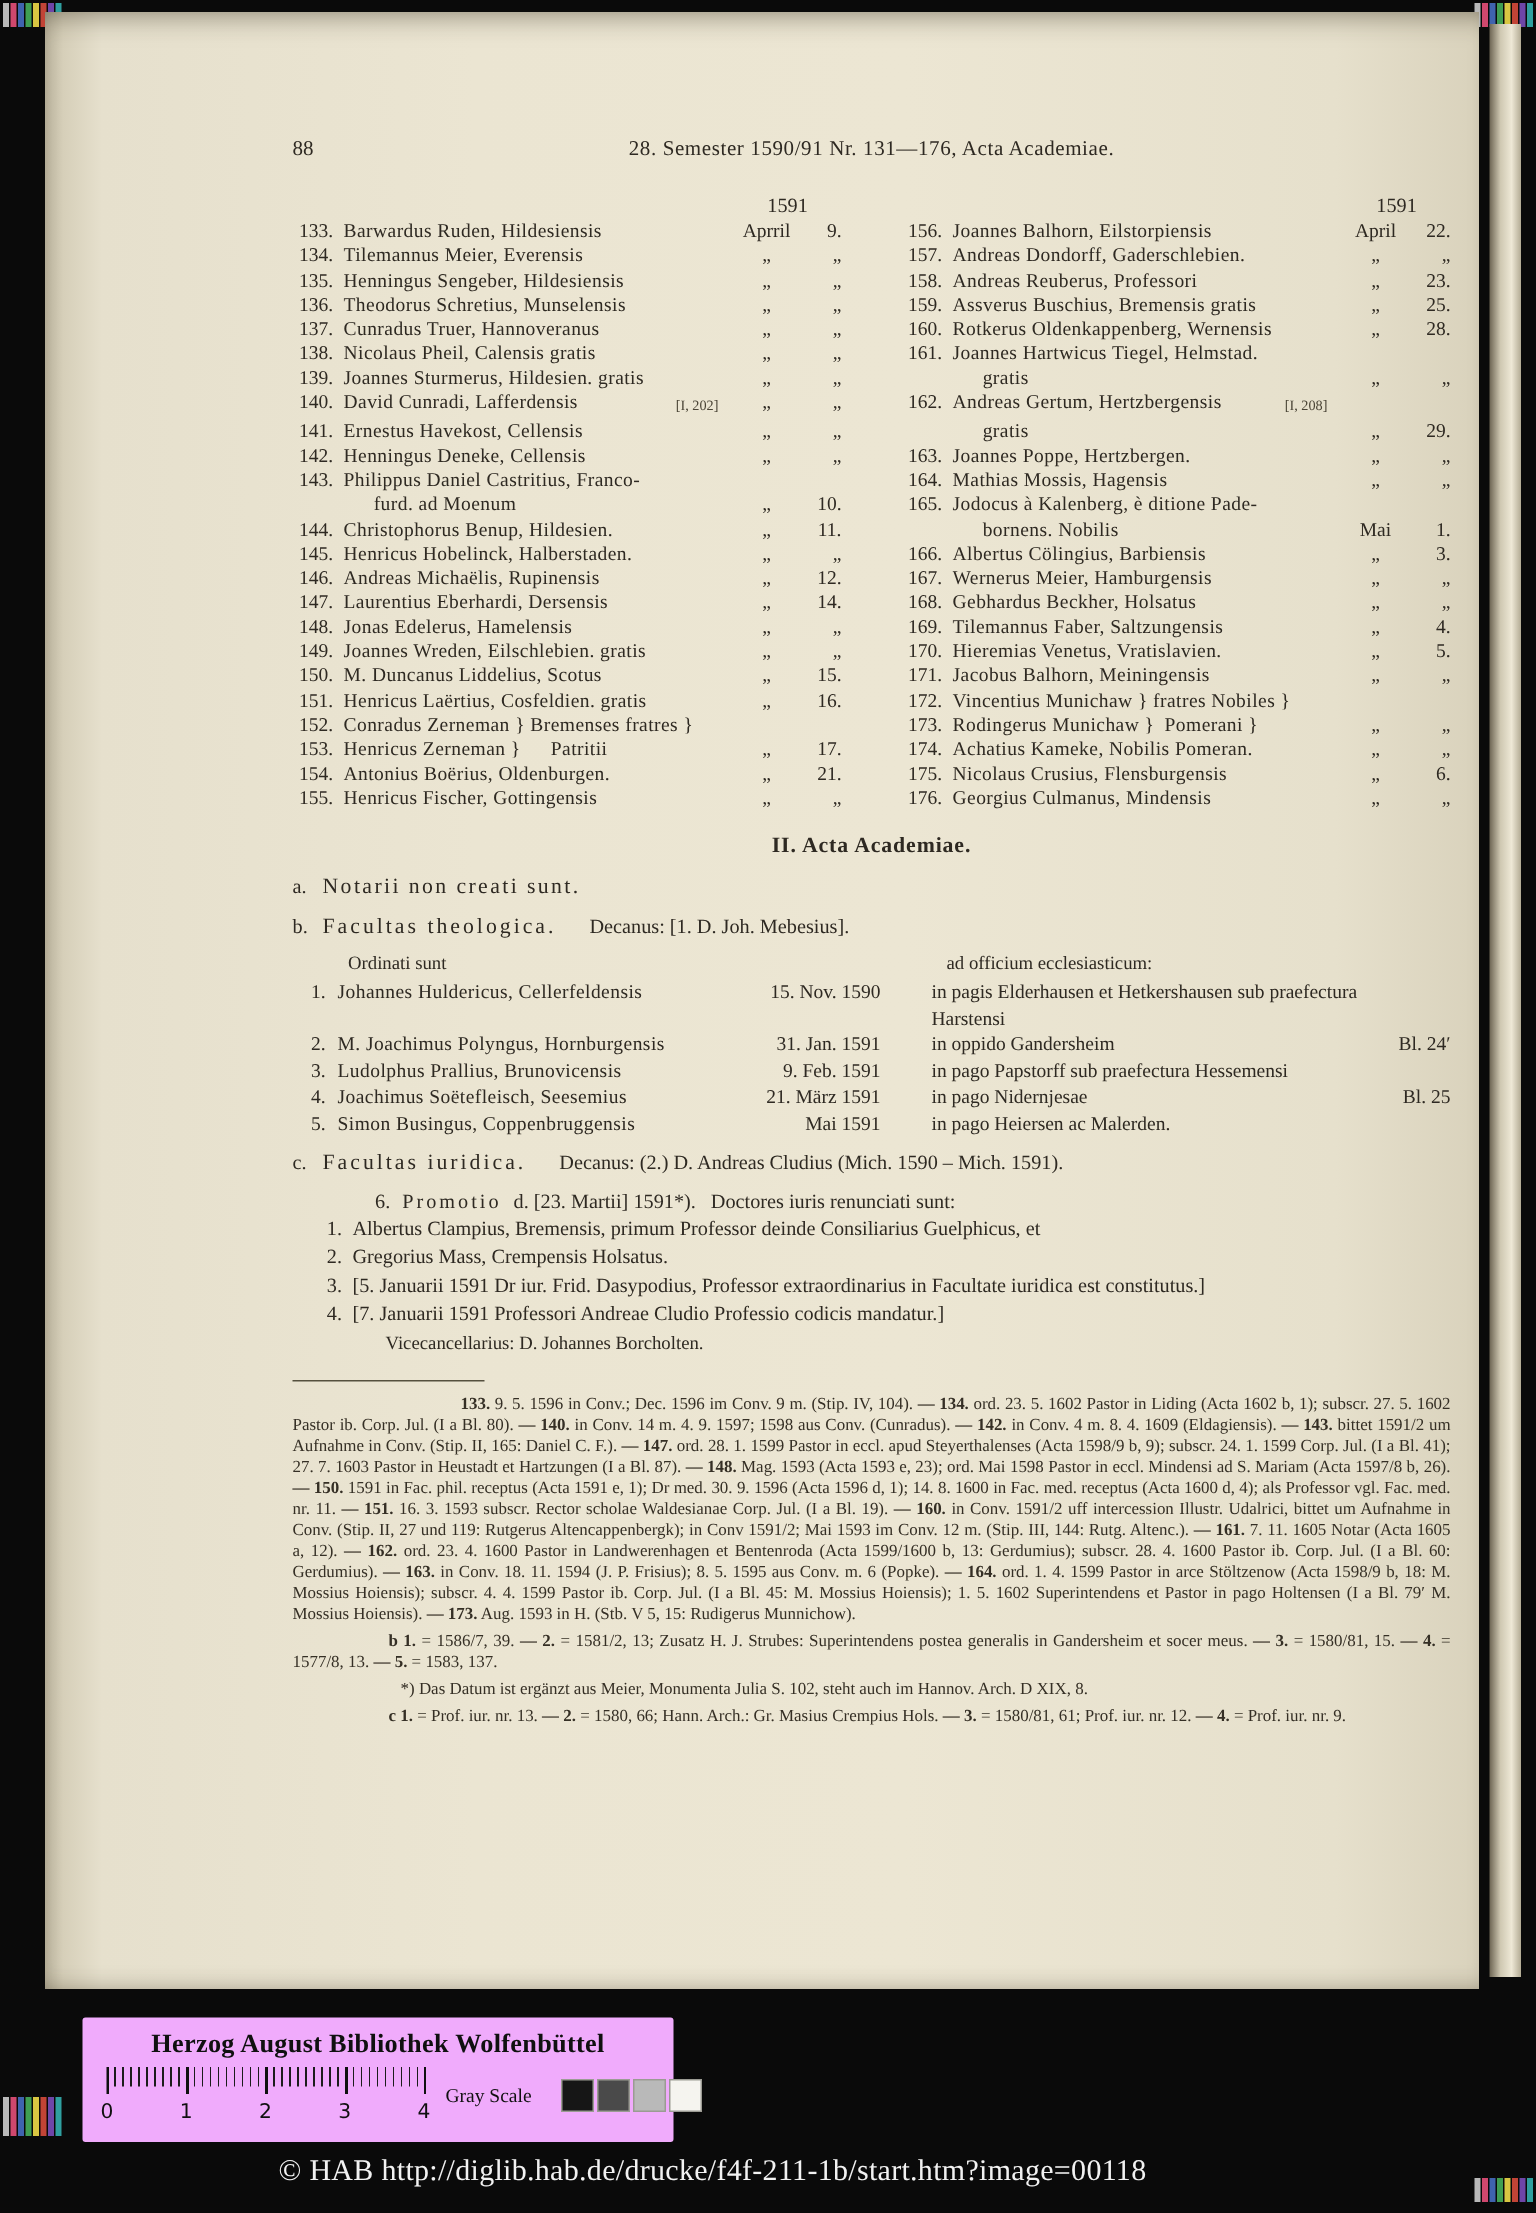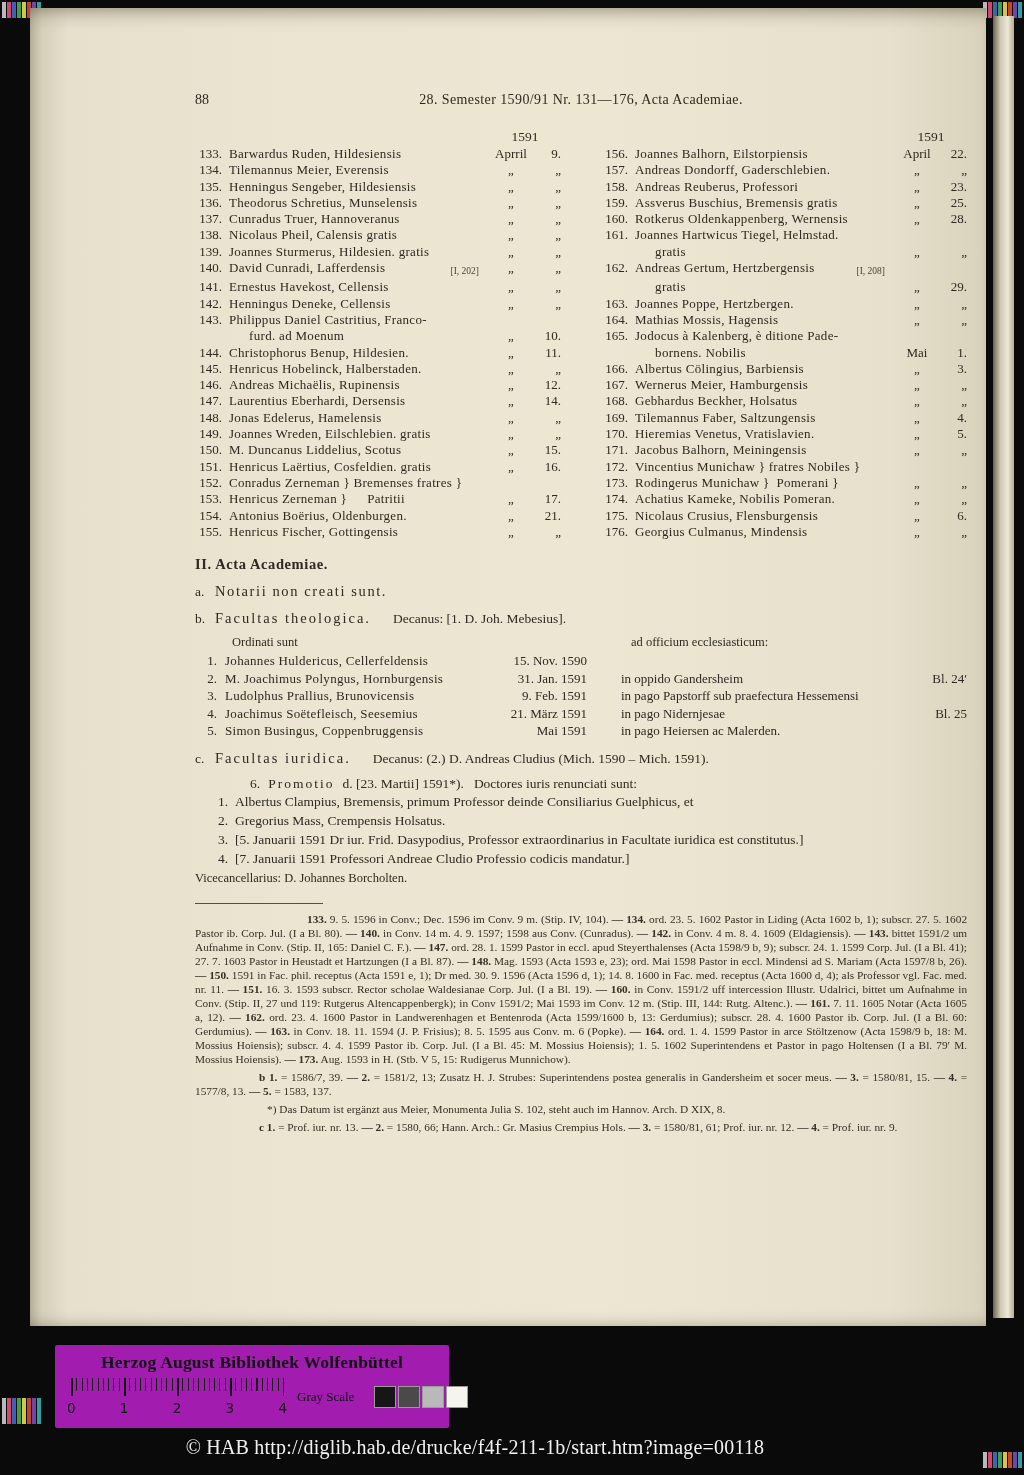--- a/index.html
+++ b/index.html
@@ -35,21 +35,21 @@
   .m-name { flex:1; letter-spacing:.3px; overflow:hidden; }
   .m-note { flex:none; font-size:9.5px; padding-top:3px; margin-right:10px; color:#4a4436; }
   .m-note:empty { display:none; }
   .m-month { flex:none; width:44px; text-align:center; }
   .m-day { flex:none; width:28px; text-align:right; }
 
   .sum-line { text-align:center; font-size:13px; margin-top:3px; }
   .subscription { text-align:center; font-size:12.5px; margin-top:4px; letter-spacing:.3px; }
 
   
-  .sec2-title { font-weight:bold; font-size:14.5px; letter-spacing:.6px; margin-top:16px; }
+  .sec2-title { text-align:center; font-weight:bold; font-size:14.5px; letter-spacing:.6px; margin-top:16px; }
   .sec-line { display:flex; align-items:baseline; font-size:13.5px; margin-top:10px; }
   .sec-letter { flex:none; width:20px; }
   .sec-name { font-size:14.5px; letter-spacing:2px; margin-right:22px; white-space:nowrap; }
   .sec-dec { white-space:nowrap; }
   .a-text { font-size:14.5px; letter-spacing:1.6px; }
 
   .ord-head { position:relative; font-size:12.5px; margin-top:8px; height:17px; }
   .ord-head .oh-left { position:absolute; left:37px; }
   .ord-head .oh-right { position:absolute; left:436px; }
   .o-row { display:flex; align-items:flex-start; font-size:13px; line-height:17.5px; }
@@ -58,34 +58,34 @@
   .o-date { flex:none; width:96px; text-align:right; }
   .o-place { flex:1; margin-left:34px; }
   .o-bl { flex:none; width:48px; text-align:right; }
 
   .promotio { display:flex; font-size:13.5px; margin-top:9px; margin-left:55px; white-space:nowrap; }
   .promo-word { letter-spacing:2px; margin:0 8px; }
   .promo-mid { margin-right:10px; }
   .d-row { display:flex; font-size:13.5px; line-height:19px; }
   .d-num { flex:none; width:40px; text-align:right; padding-right:7px; }
   .d-text { flex:1; white-space:nowrap; overflow:hidden; }
-  .vice { font-size:12.5px; margin-top:3px; }
+  .vice { font-size:12.5px; margin-left:62px; margin-top:3px; }
 
   
   .fn-rule { width:128px; border-top:1.2px solid #55503e; margin:17px 0 8px 0; }
   .fn { font-size:11.3px; line-height:14px; text-align:justify; color:#352f25; }
   .fn-main { text-indent:112px; }
   .fn-b, .fn-c { text-indent:64px; margin-top:4px; }
   .fn-ast { text-indent:72px; margin-top:4px; text-align:left; }
   .fn-ref { font-weight:bold; }
 
   
   .calcard {
     position:absolute; left:55px; top:1345px; width:394px; height:83px;
-    background:#a21caf; border-radius:2px; padding:7px 12px 4px 12px; color:#101010;
+    background:#f0abfc; border-radius:2px; padding:7px 12px 4px 12px; color:#101010;
   }
   .cal-title { font-weight:bold; font-size:17.5px; text-align:center; letter-spacing:.2px; }
   .cal-body { display:flex; align-items:flex-start; margin-top:5px; }
   .ruler { width:218px; }
   .ticks {
     height:13px; width:212px; margin-left:4px; position:relative;
     background:repeating-linear-gradient(90deg,#1c1c1c 0 1px,transparent 1px 5.3px);
   }
   .ticks::after {
     content:""; position:absolute; left:0; top:0; height:18px; width:213px;
@@ -558,20 +558,21 @@
         <span class="oh-left">Ordinati sunt</span>
         <span class="oh-right">ad officium ecclesiasticum:</span>
       </div>
 
       <div class="ord-list">
 
           <div class="o-row">
             <span class="o-num">1.</span>
             <span class="o-name">Johannes Huldericus, Cellerfeldensis</span>
             <span class="o-date">15. Nov. 1590</span>
+            <span class="o-place">in pagis Elderhausen et Hetkershausen sub prae­fectura Harstensi</span>
             <span class="o-bl"></span>
           </div>
 
           <div class="o-row">
             <span class="o-num">2.</span>
             <span class="o-name">M. Joachimus Polyngus, Hornburgensis</span>
             <span class="o-date">31. Jan. 1591</span>
             <span class="o-place">in oppido Gandersheim</span>
             <span class="o-bl">Bl. 24′</span>
           </div>

